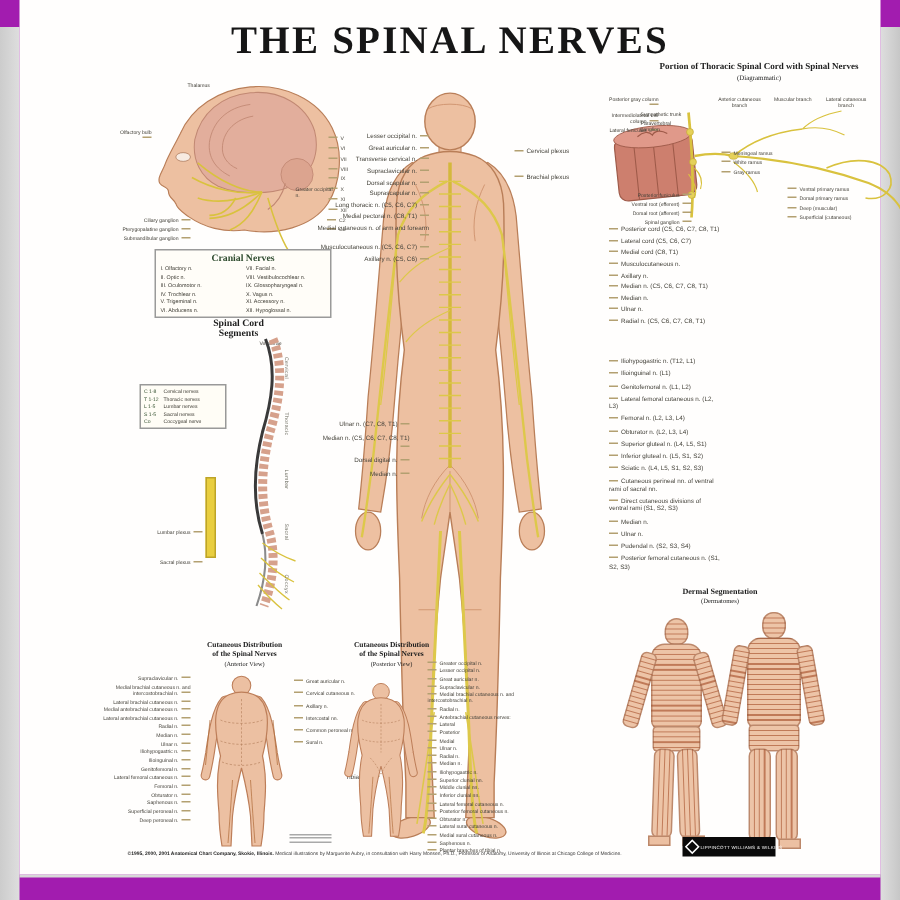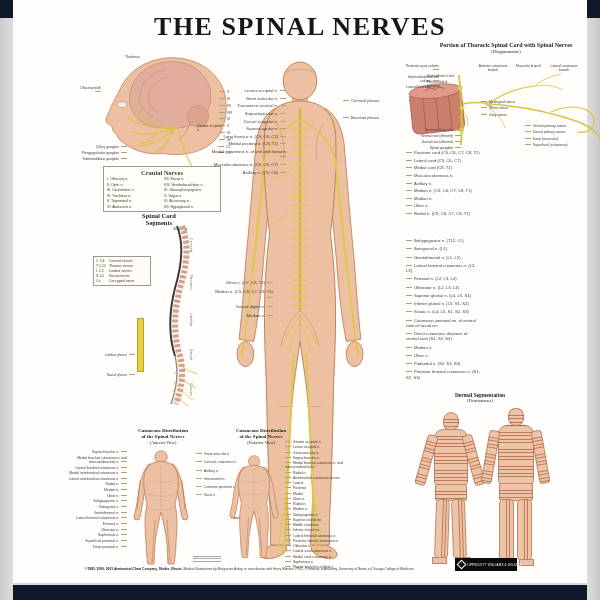--- a/index.html
+++ b/index.html
@@ -1,17 +1,17 @@
 <!DOCTYPE html>
 <html><head>
 <meta charset="utf-8">
 <style>
   html,body{margin:0;padding:0;}
   body{width:600px;height:600px;background:#ffffff;font-family:"Liberation Sans",sans-serif;}
-  #stage{position:relative;width:600px;height:600px;overflow:hidden;background:#0f172a;}
+  #stage{position:relative;width:600px;height:600px;overflow:hidden;background:#a21caf;}
   .edge{position:absolute;top:18px;bottom:0;width:13px;background:linear-gradient(90deg,#cccccc,#dedede);}
   .edge.right{right:0;background:linear-gradient(90deg,#dedede,#c7c7c7);}
   #poster{position:absolute;left:13px;top:0;width:574px;height:583px;background:#fffefd;}
   .poster-shadow{position:absolute;left:13px;top:583px;width:574px;height:2px;background:#d8d8d8;}
   #title{position:absolute;left:0;right:0;top:12px;text-align:center;font-family:"Liberation Serif",serif;
          font-weight:bold;font-size:26px;letter-spacing:1.5px;color:#161616;}
 
   .sec-head{position:absolute;text-align:center;font-family:"Liberation Serif",serif;font-weight:bold;color:#1d1d1d;}
 
   .lblcol{position:absolute;display:flex;flex-direction:column;}

